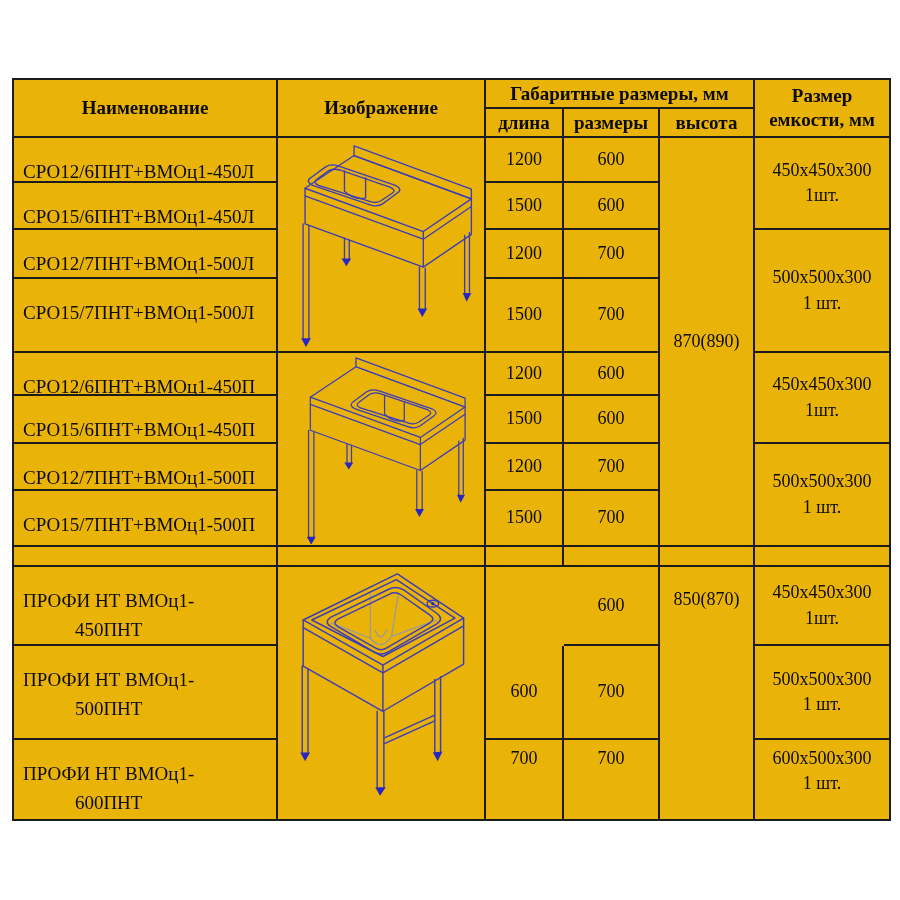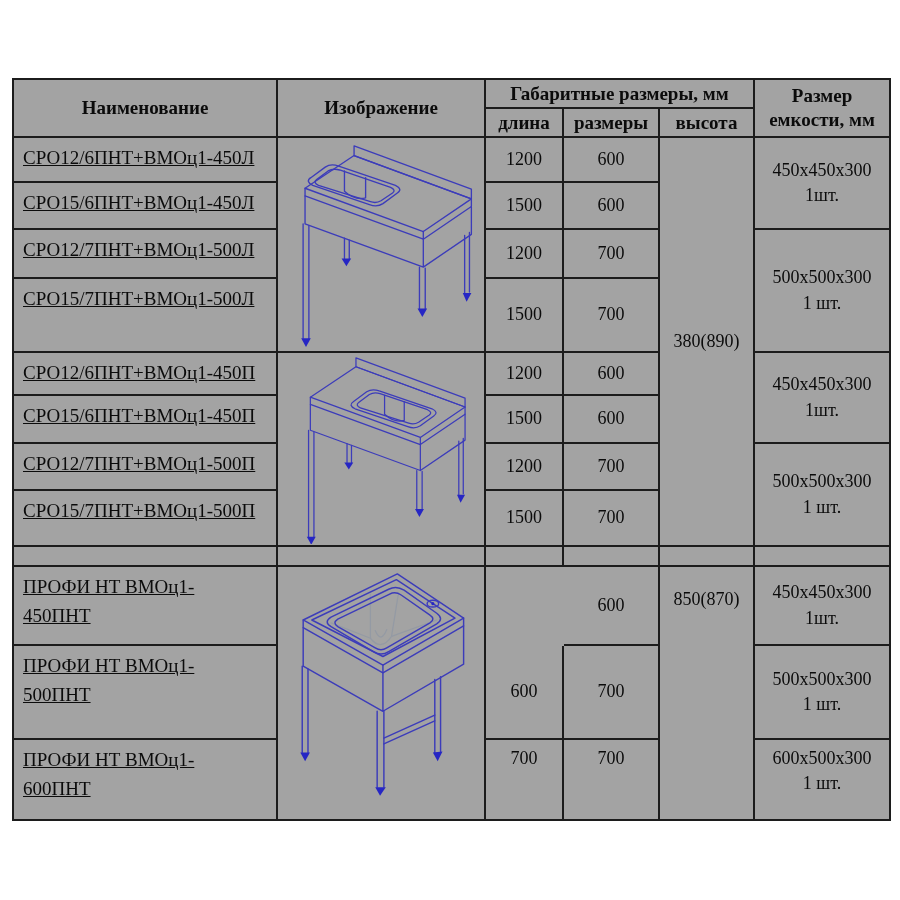--- a/index.html
+++ b/index.html
@@ -4,35 +4,34 @@
 <style>
   html,body{margin:0;padding:0;background:#ffffff;}
   body{width:900px;height:900px;position:relative;font-family:"Liberation Serif","DejaVu Serif",serif;color:#0b0b0b;}
   .spec-table{
     position:absolute;left:12px;top:78px;
     display:grid;
     grid-template-columns:264px 208px 78px 96px 95px 136px;
     grid-template-rows:29px 29px 45px 47px 49px 74px 43px 48px 47px 56px 20px 79px 94px 81px;
     border-top:2px solid #1c1c1c;
     border-left:2px solid #1c1c1c;
-    background:#a3a3a3;
+    background:#eab308;
   }
   .c{
     border-right:2px solid #1c1c1c;
     border-bottom:2px solid #1c1c1c;
     display:flex;align-items:center;justify-content:center;
     text-align:center;font-size:18px;line-height:1.4;
     overflow:hidden;box-sizing:border-box;white-space:pre-line;
   }
   .hd{font-weight:bold;font-size:19px;line-height:1.25;}
   .nm{
     justify-content:flex-start;align-items:flex-start;
-    text-align:left;padding:5px 4px 0 9px;font-size:19px;line-height:1.55;
+    text-align:center;padding:19px 4px 0 9px;font-size:19px;line-height:1.55;
     white-space:pre-line;
-    text-decoration:underline;
   }
   .imgcell{align-items:center;justify-content:center;padding:2px;}
   .topalign{align-items:flex-start;padding-top:6px;}
   .hgt2{align-items:flex-start;padding-top:20px;}
   svg{display:block;}
 </style>
 </head>
 <body>
 
 <div class="spec-table">
@@ -90,21 +89,21 @@
 
   <div class="c" style="grid-area:3/4/4/5">600</div>
   <div class="c" style="grid-area:4/4/5/5">600</div>
   <div class="c" style="grid-area:5/4/6/5">700</div>
   <div class="c" style="grid-area:6/4/7/5">700</div>
   <div class="c" style="grid-area:7/4/8/5">600</div>
   <div class="c" style="grid-area:8/4/9/5">600</div>
   <div class="c" style="grid-area:9/4/10/5">700</div>
   <div class="c" style="grid-area:10/4/11/5">700</div>
 
-  <div class="c" style="grid-area:3/5/11/6">380(890)</div>
+  <div class="c" style="grid-area:3/5/11/6">870(890)</div>
 
   <div class="c" style="grid-area:3/6/5/7">450x450x300
 1шт.</div>
   <div class="c" style="grid-area:5/6/7/7">500x500x300
 1 шт.</div>
 
   <div class="c imgcell" style="grid-area:7/2/11/3">
     <svg viewBox="0 0 208 211" width="186" height="189" aria-label="sink-table-drawing-basin-right">
       <g fill="none" stroke="#3c3cba" stroke-width="1.4" stroke-linejoin="round" stroke-linecap="round">
         <path d="M76,3 L198,48 L198,58 L76,13 Z"></path>

